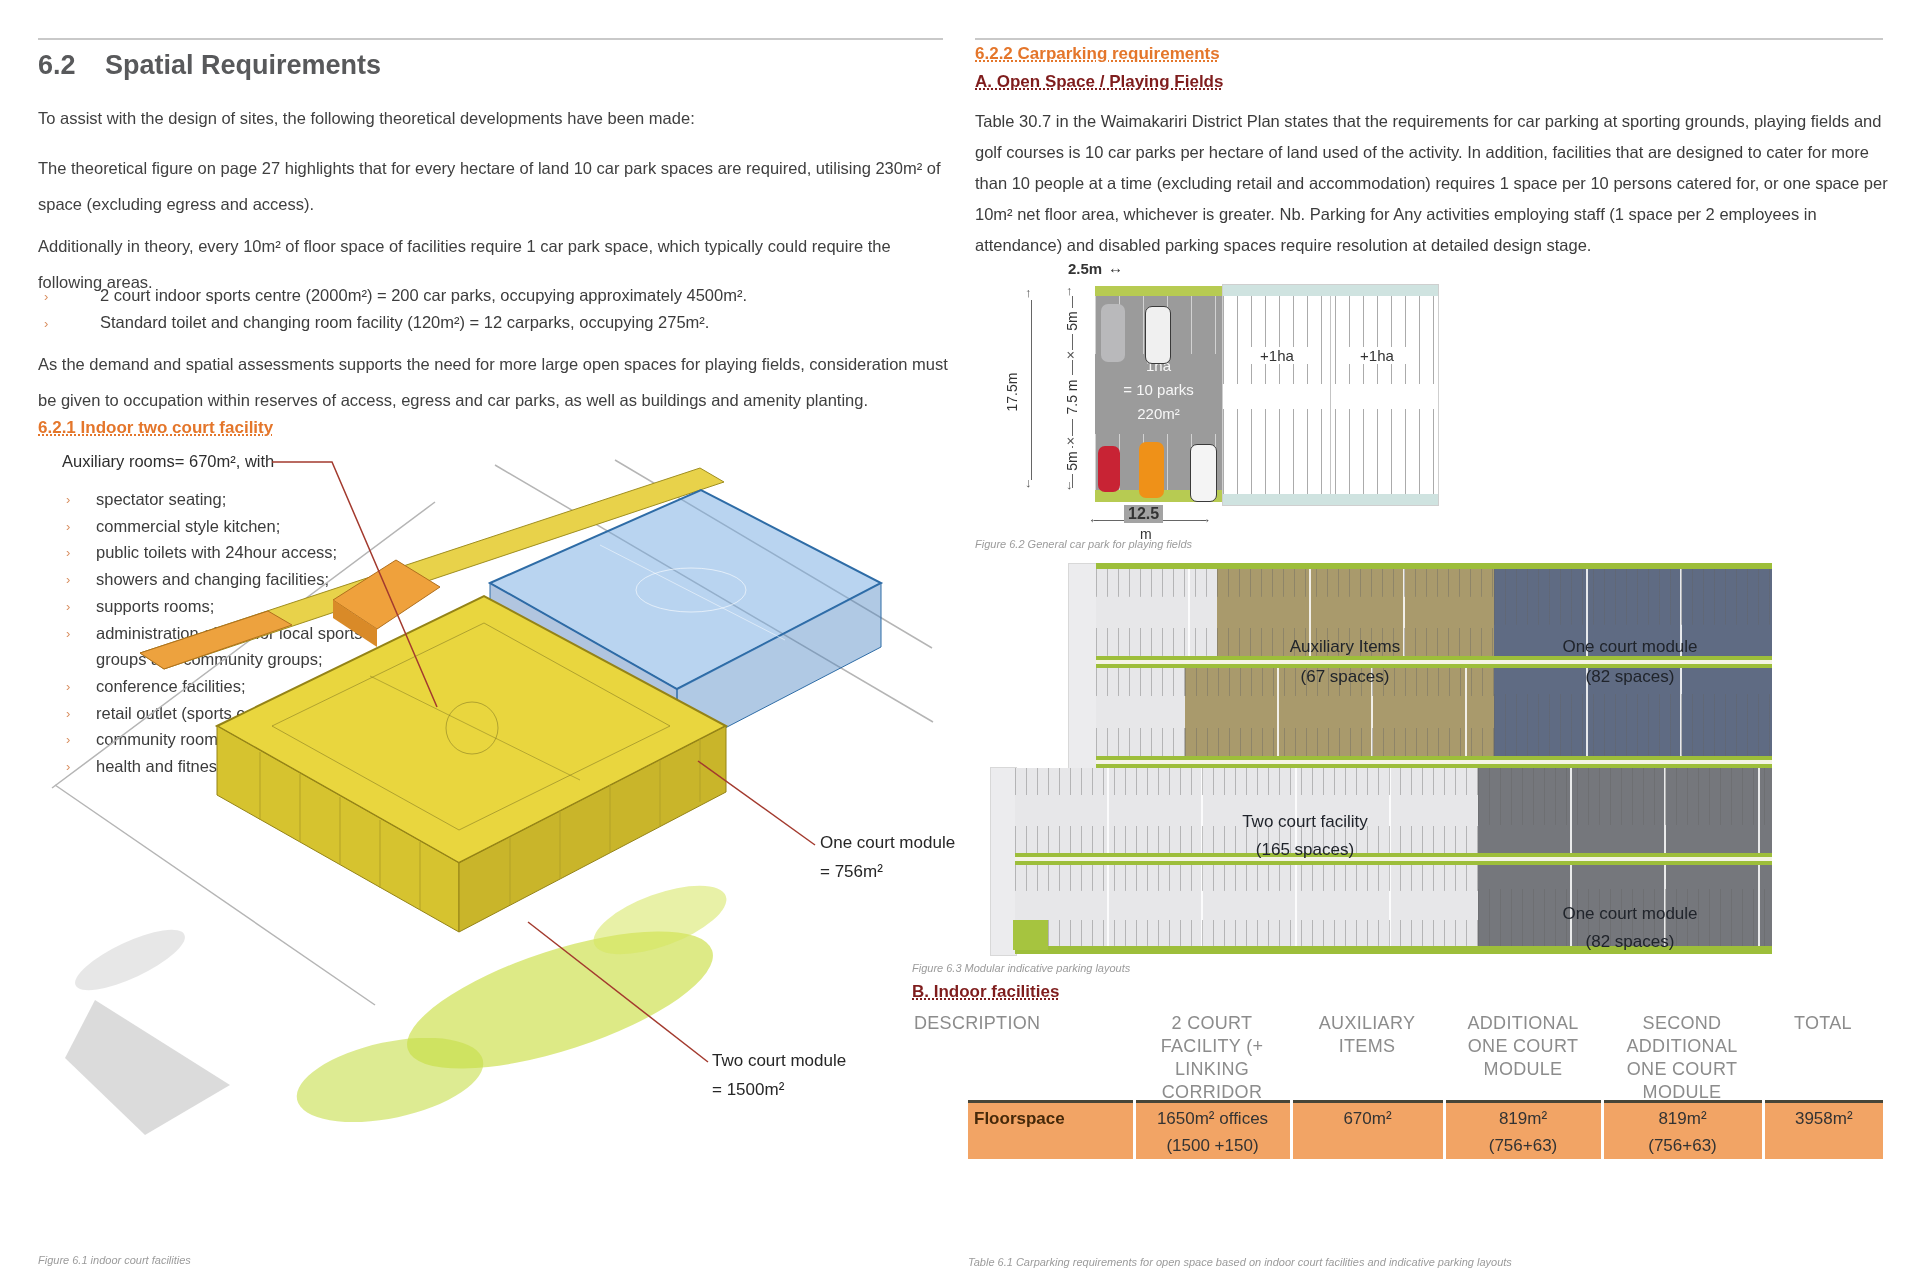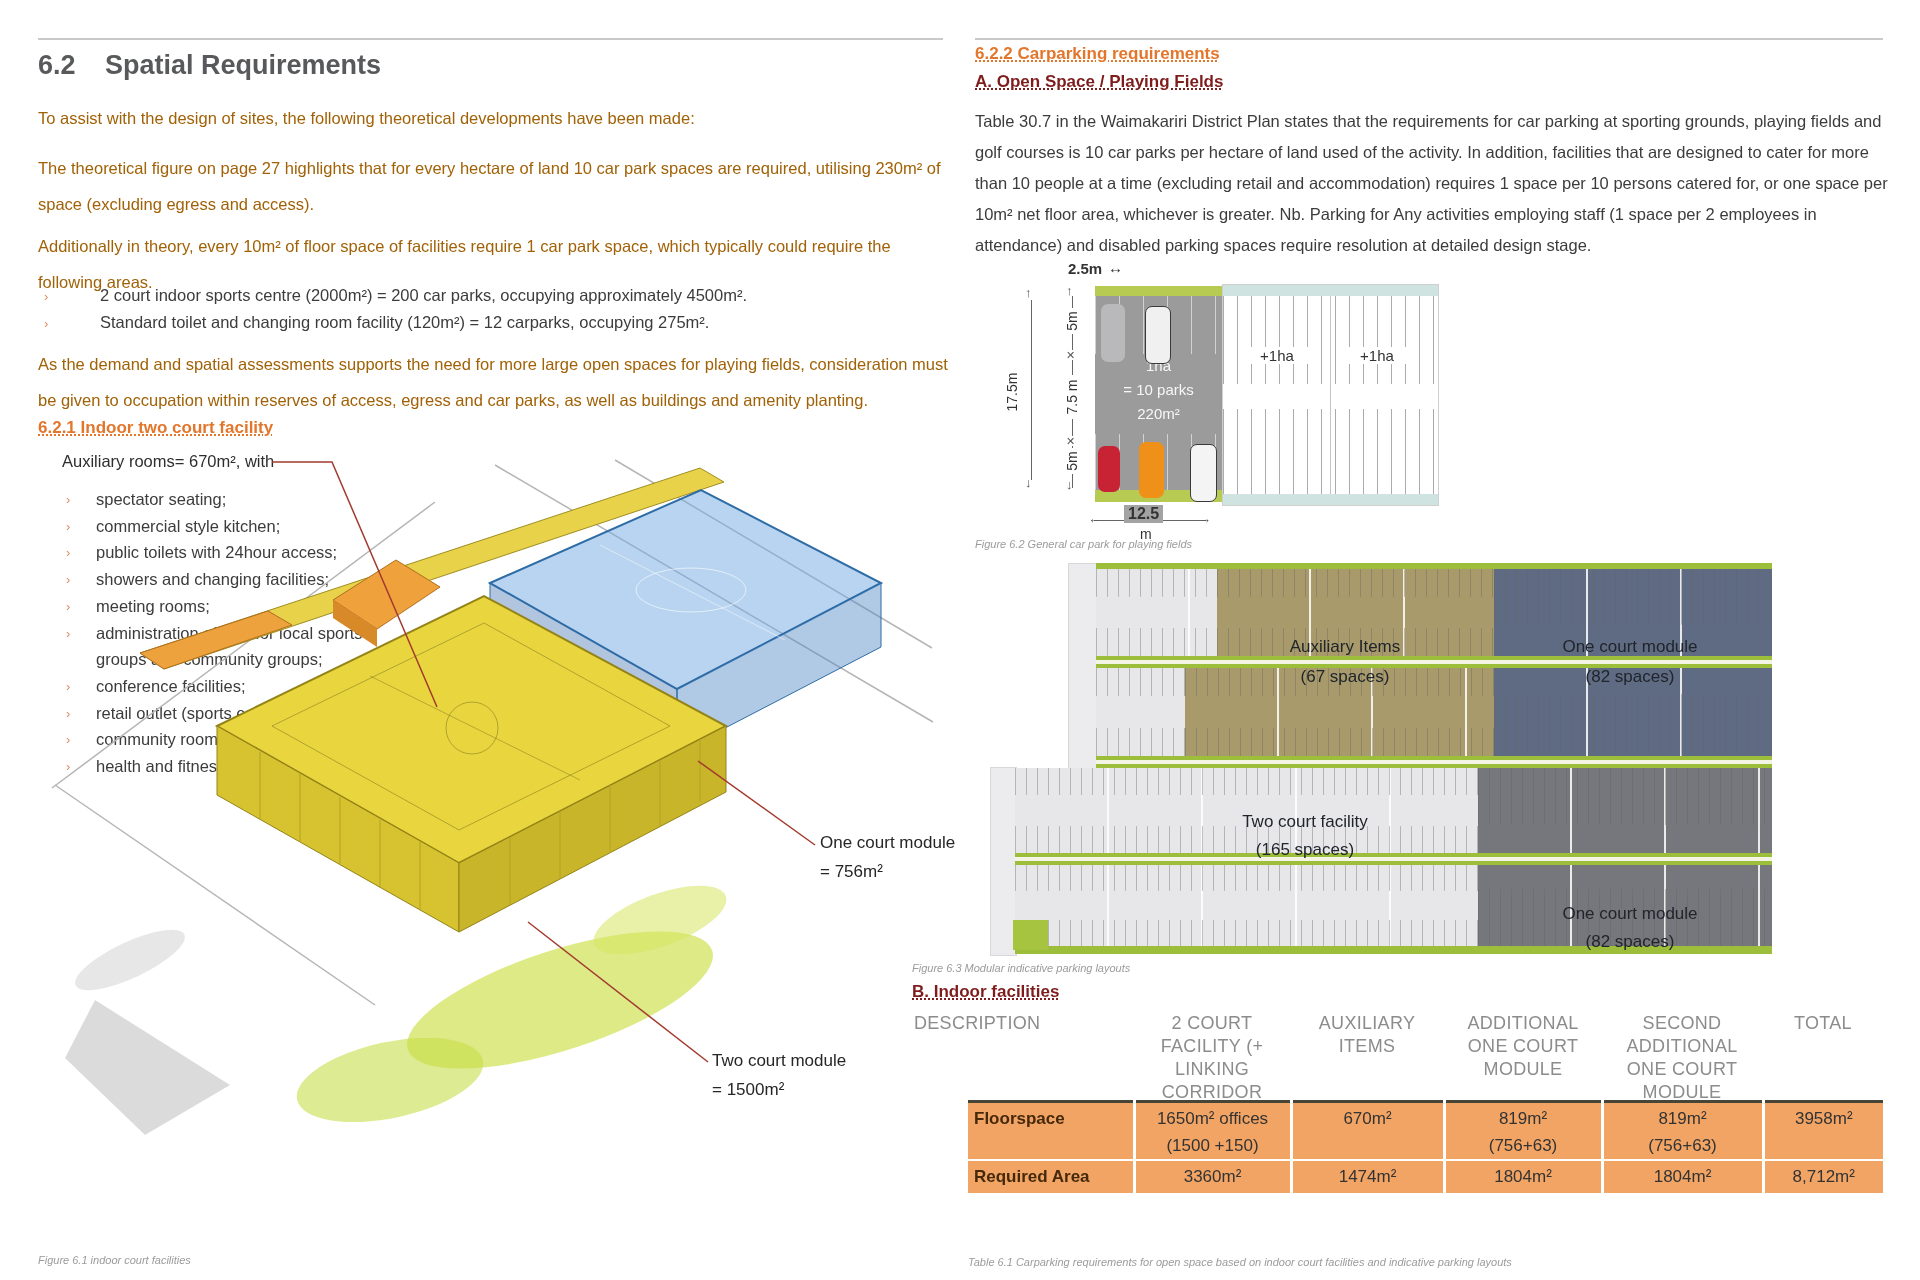--- a/index.html
+++ b/index.html
@@ -1,21 +1,21 @@
 <!DOCTYPE html>
 <html><head>
 <meta charset="utf-8">
 <style>
   html,body{margin:0;padding:0;background:#ffffff;}
   .page{position:relative;width:1920px;height:1280px;background:#ffffff;overflow:hidden;
         font-family:"Liberation Sans", sans-serif;color:#3d3d3d;}
   .abs{position:absolute;}
   .rule{height:2px;background:#c9c9c9;}
   .h-main{font-size:27px;color:#58595b;font-weight:700;}
-  .para{font-size:16.5px;line-height:36px;color:#a16207;}
+  .para{font-size:16.5px;line-height:36px;color:#404040;}
   .para-r{font-size:16.5px;line-height:31px;color:#3c3c3c;}
   .h-orange{font-size:17px;font-weight:bold;color:#e4762b;text-decoration:underline dotted 2px;}
   .h-black{font-size:17px;font-weight:bold;color:#7f1d1d;text-decoration:underline dotted 2px;}
   ul.blist{list-style:none;margin:0;padding:0;}
   ul.blist li{position:relative;font-size:16.5px;color:#3c3c3c;}
   .mk{position:absolute;color:#d98e5f;font-size:13px;top:1px;}
   .pre{white-space:pre-line;}
   .cap{font-size:11px;font-style:italic;color:#9b9b9b;}
   .ann{font-size:17px;color:#262626;line-height:29px;}
   
@@ -82,21 +82,21 @@
 
   <div class="abs h-orange" style="left:38px;top:418px;">6.2.1 Indoor two court facility</div>
 
   <div class="abs" style="left:62px;top:452px;font-size:16.5px;color:#2e2e2e;">Auxiliary rooms= 670m², with</div>
 
   <ul class="abs blist" style="left:62px;top:486px;width:320px;line-height:26.7px;">
     <li style="padding-left:34px;"><span class="mk" style="left:4px;">›</span><span>spectator seating;</span></li>
     <li style="padding-left:34px;"><span class="mk" style="left:4px;">›</span><span>commercial style kitchen;</span></li>
     <li style="padding-left:34px;"><span class="mk" style="left:4px;">›</span><span>public toilets with 24hour access;</span></li>
     <li style="padding-left:34px;"><span class="mk" style="left:4px;">›</span><span>showers and changing facilities;</span></li>
-    <li style="padding-left:34px;"><span class="mk" style="left:4px;">›</span><span>meeting rooms;</span></li>
+    <li style="padding-left:34px;"><span class="mk" style="left:4px;">›</span><span>supports rooms;</span></li>
     <li style="padding-left:34px;"><span class="mk" style="left:4px;">›</span><span>administration offices for local sports groups and community groups;</span></li>
     <li style="padding-left:34px;"><span class="mk" style="left:4px;">›</span><span>conference facilities;</span></li>
     <li style="padding-left:34px;"><span class="mk" style="left:4px;">›</span><span>retail outlet (sports equipment);</span></li>
     <li style="padding-left:34px;"><span class="mk" style="left:4px;">›</span><span>community rooms;</span></li>
     <li style="padding-left:34px;"><span class="mk" style="left:4px;">›</span><span>health and fitness centre.</span></li>
   </ul>
 
   <svg class="abs" style="left:40px;top:440px;" width="900" height="800" viewBox="0 0 900 800">
     <g stroke="#b5b5b5" stroke-width="1.5" fill="none">
       <path d="M395,62 L12,348"></path>
@@ -255,26 +255,18 @@
         <td class="lbl pre">Floorspace</td>
         <td class="pre">1650m² offices
 (1500 +150)</td>
         <td class="pre">670m²</td>
         <td class="pre">819m²
 (756+63)</td>
         <td class="pre">819m²
 (756+63)</td>
         <td class="pre">3958m²</td>
       </tr>
-      <tr class="rlight" style="height:33px;">
-        <td class="lbl pre">Required Area</td>
-        <td class="pre">3360m²</td>
-        <td class="pre">1474m²</td>
-        <td class="pre">1804m²</td>
-        <td class="pre">1804m²</td>
-        <td class="pre">8,712m²</td>
-      </tr>
     </tbody>
   </table>
 
   <div class="abs cap" style="left:968px;top:1256px;">Table 6.1 Carparking requirements for open space based on indoor court facilities and indicative parking layouts</div>
 
 </div>
 
 </body></html>

